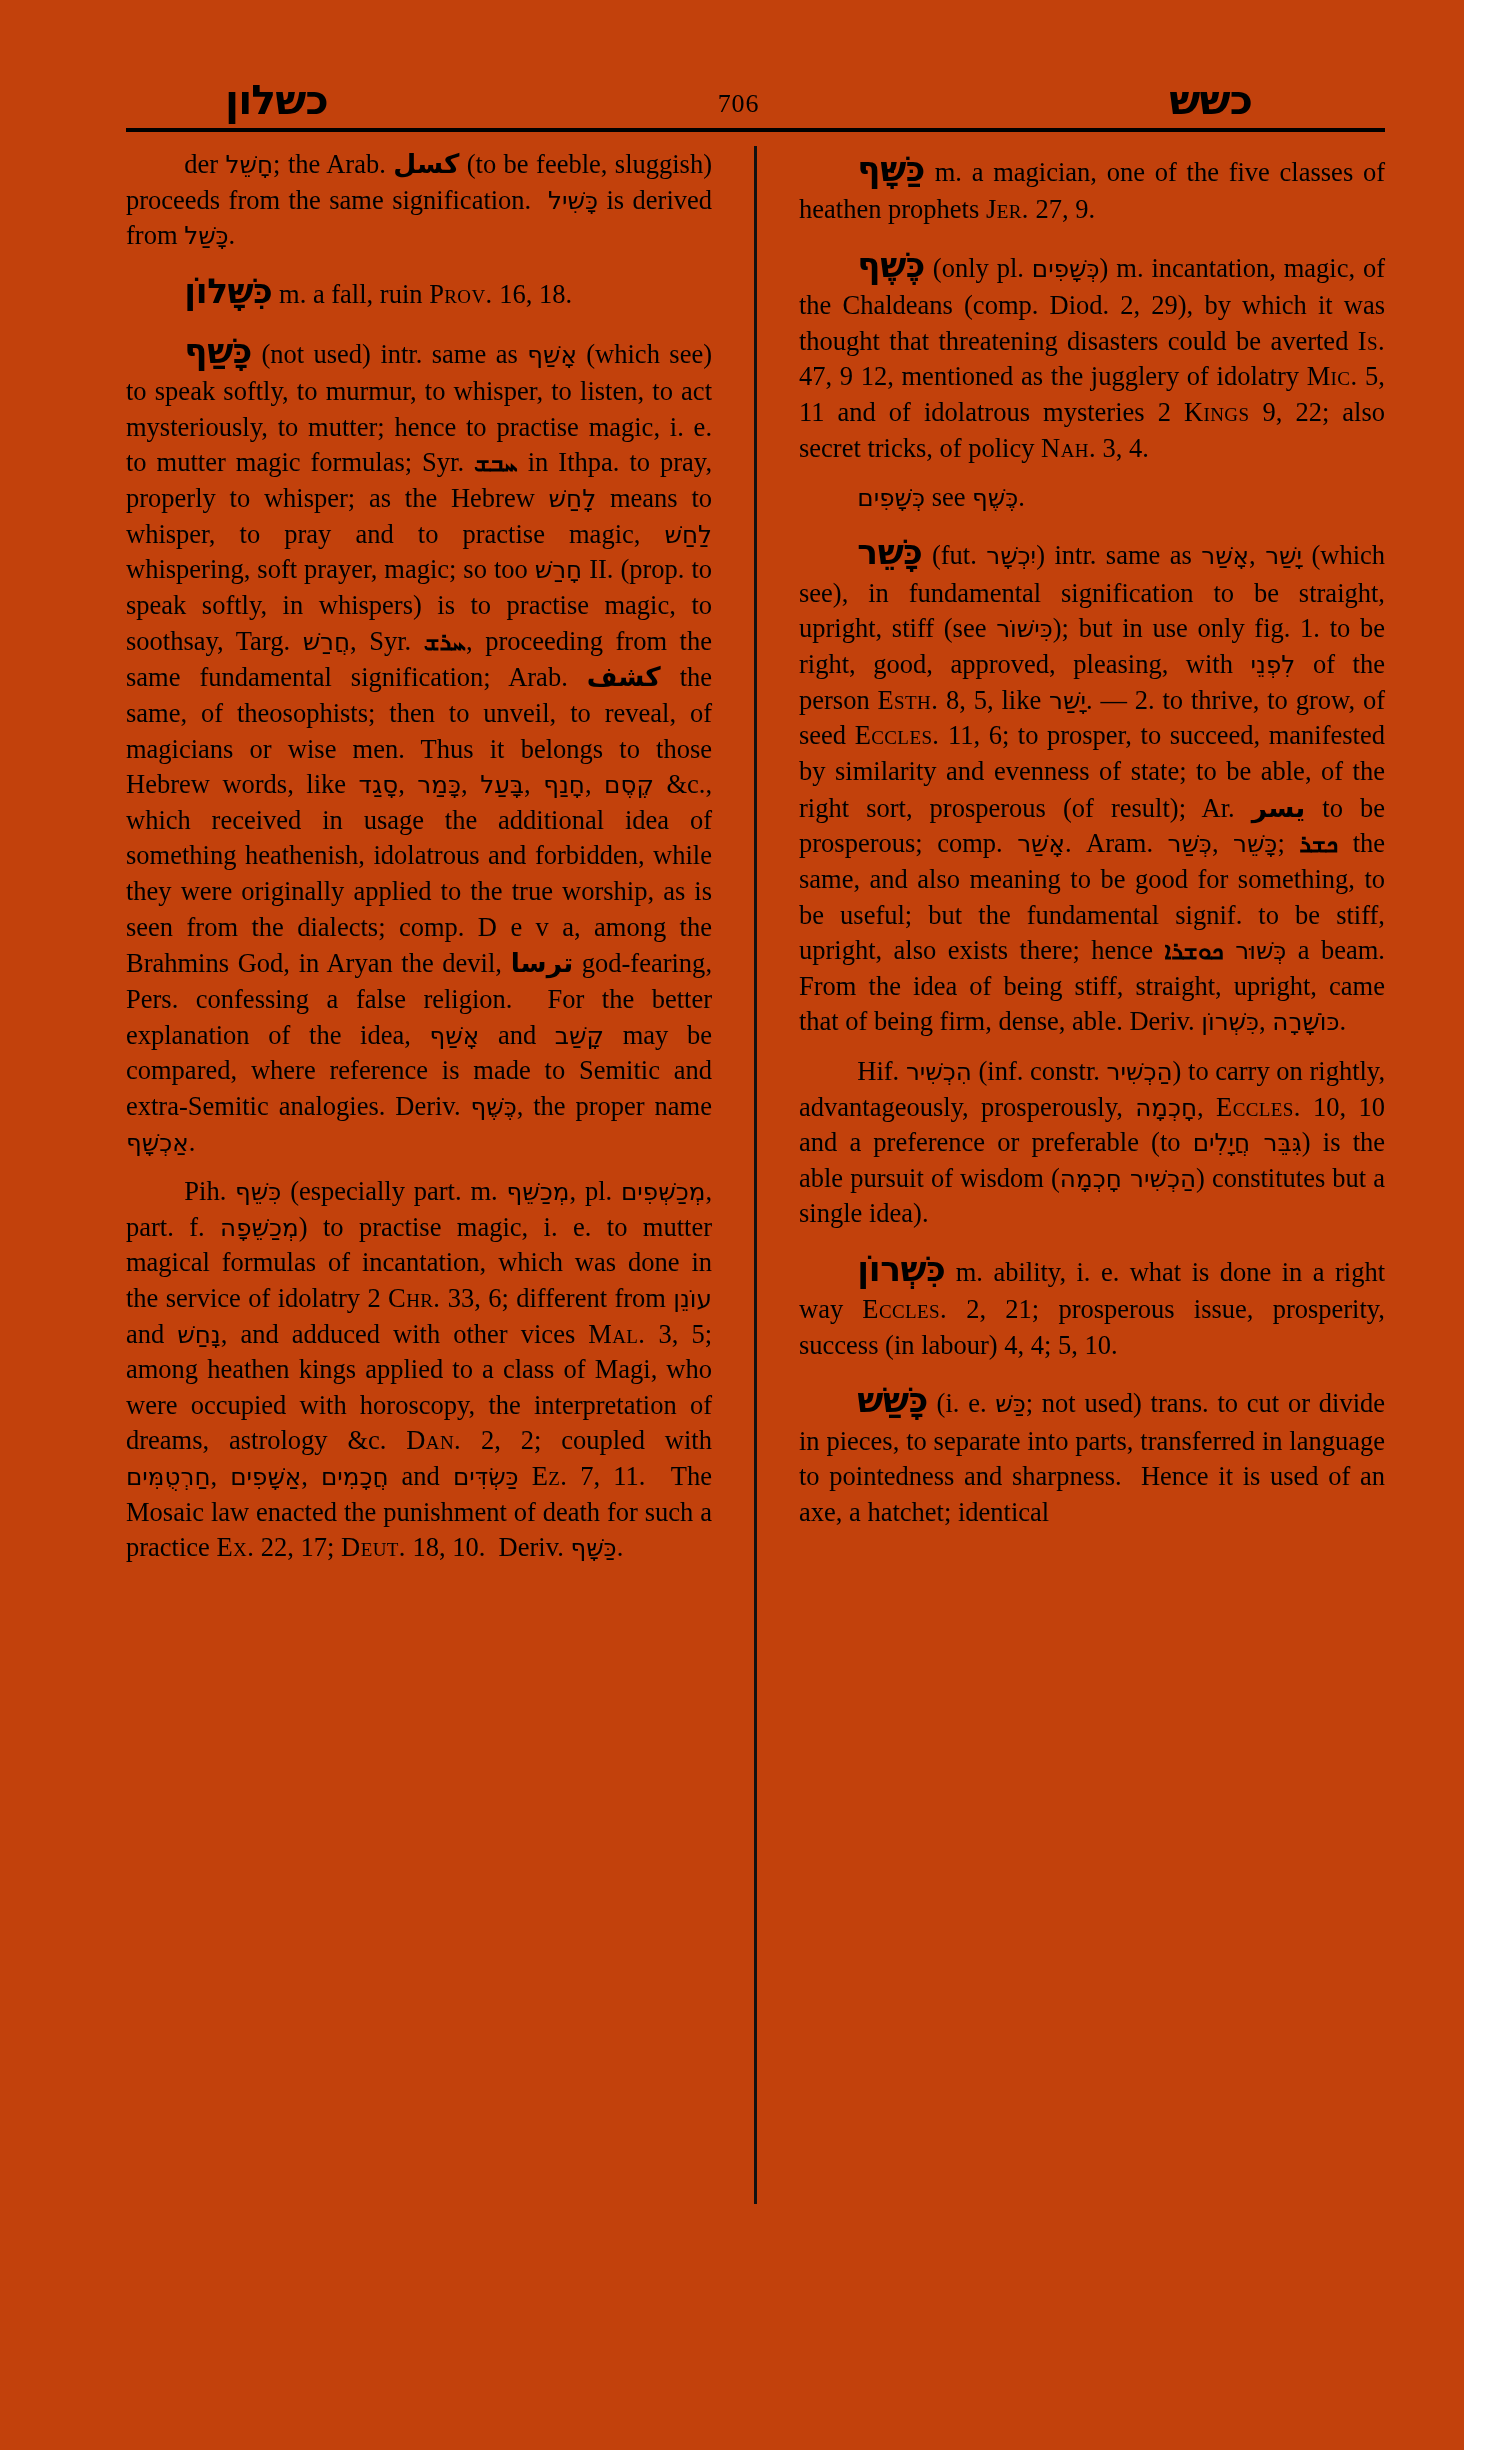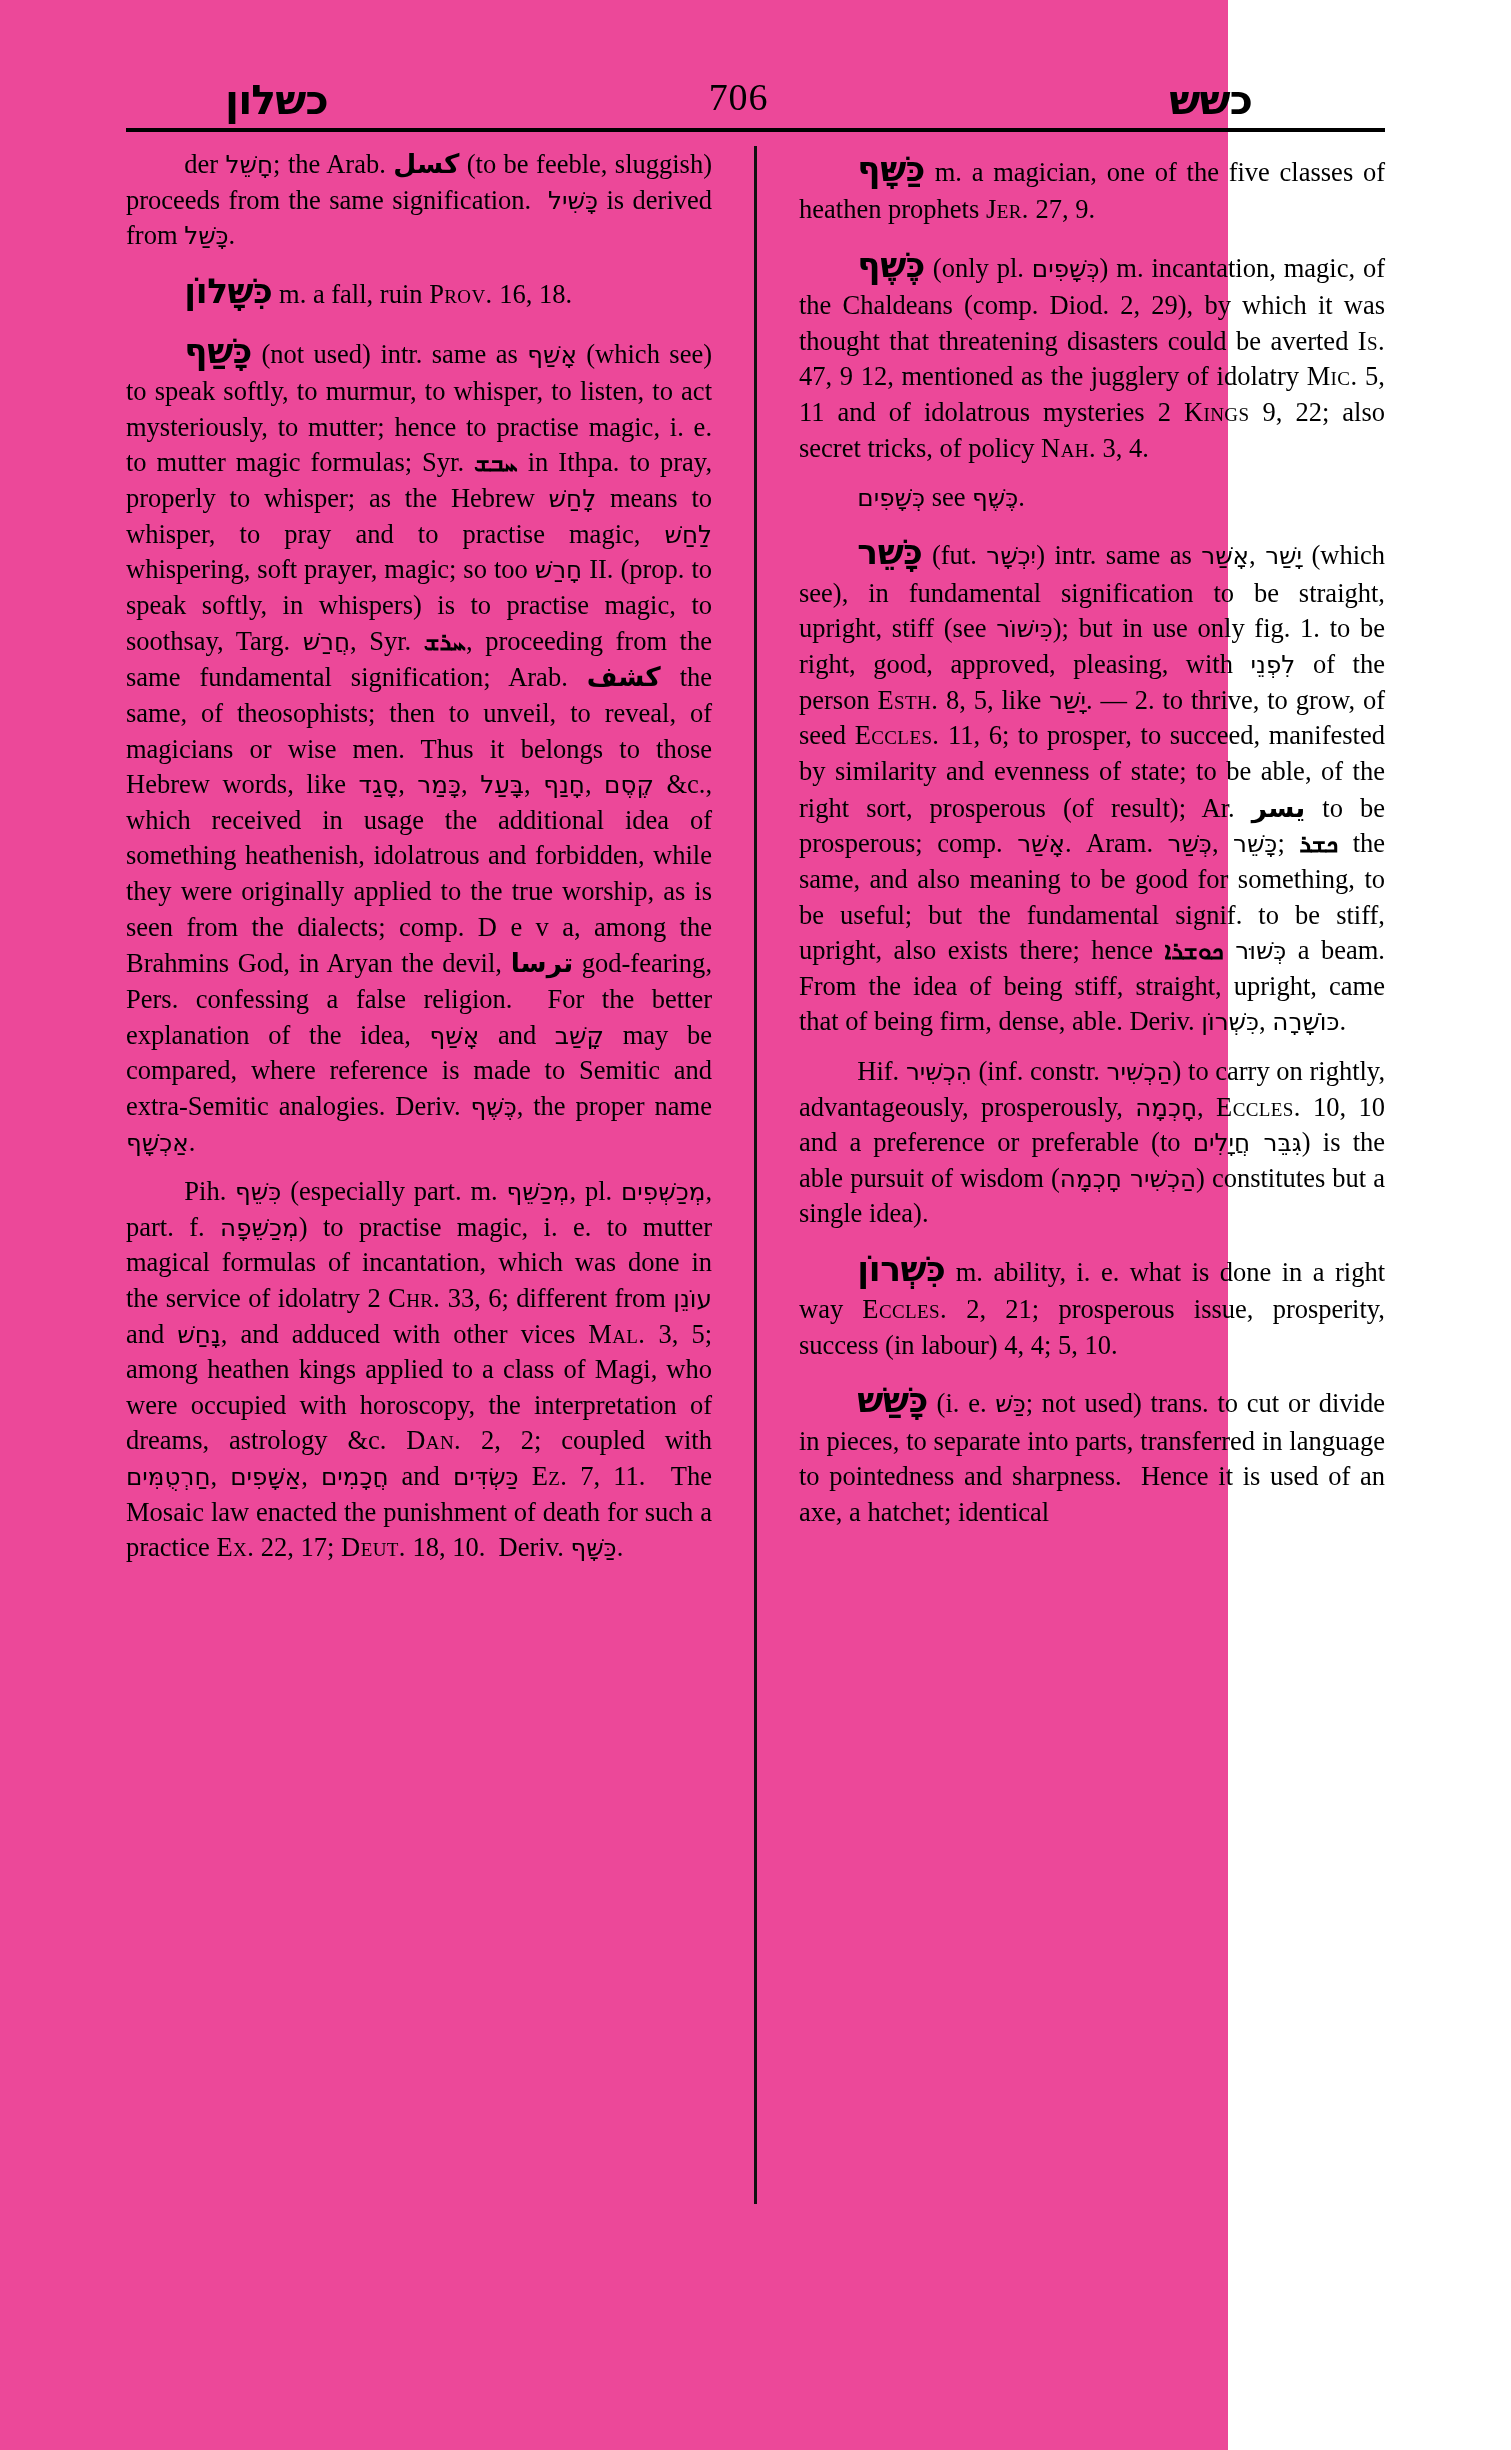--- a/index.html
+++ b/index.html
@@ -12,23 +12,23 @@
     height: 2450px;
     position: relative;
     font-family: "Liberation Serif", "DejaVu Serif", serif;
     color: #000000;
     overflow: hidden;
   }
 
   .page {
     position: absolute;
     left: 0; top: 0;
-    width: 1228px;
+    width: 1464px;
     height: 2450px;
-    background: #ec4899;
+    background: #c2410c;
   }
 
   
   .runhead {
     position: absolute;
     left: 162px;
     top: 58px;
     width: 1187px;
     height: 63px;
     display: flex;
@@ -40,21 +40,21 @@
     font-size: 41px;
     font-weight: 700;
     line-height: 1;
     direction: rtl;
     unicode-bidi: isolate;
     letter-spacing: -0.9px;
   }
   .runhead-left { padding-left: 63px; }
   .runhead-right { padding-right: 97px; margin-left: 20px; }
   .runhead-page {
-    font-size: 38px;
+    font-size: 26px;
     font-weight: 400;
     letter-spacing: 0.9px;
     font-family: "Liberation Serif", serif;
     padding-bottom: 1.8px;
   }
 
   .head-rule {
     position: absolute;
     left: 126px;
     top: 128px;

